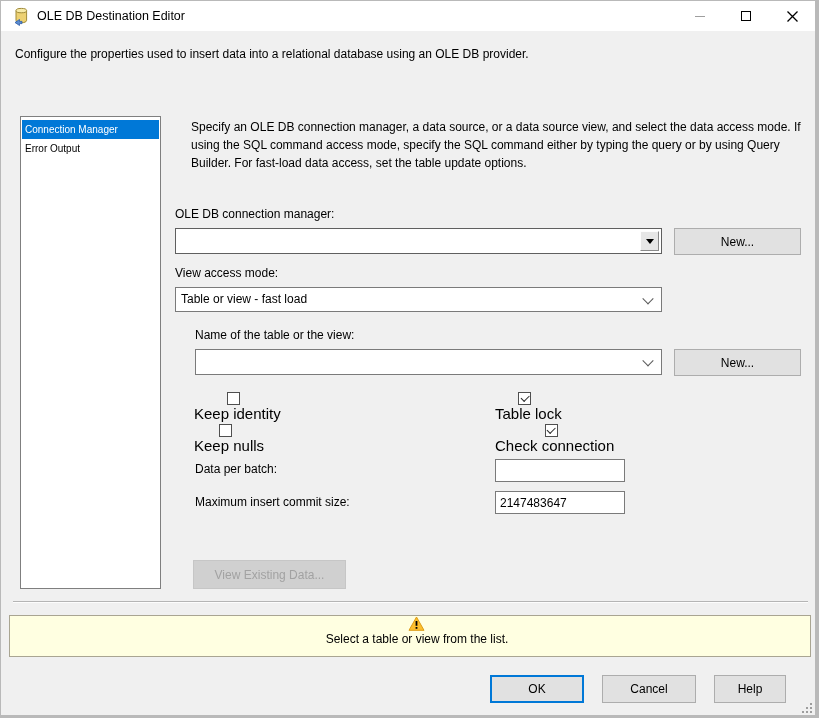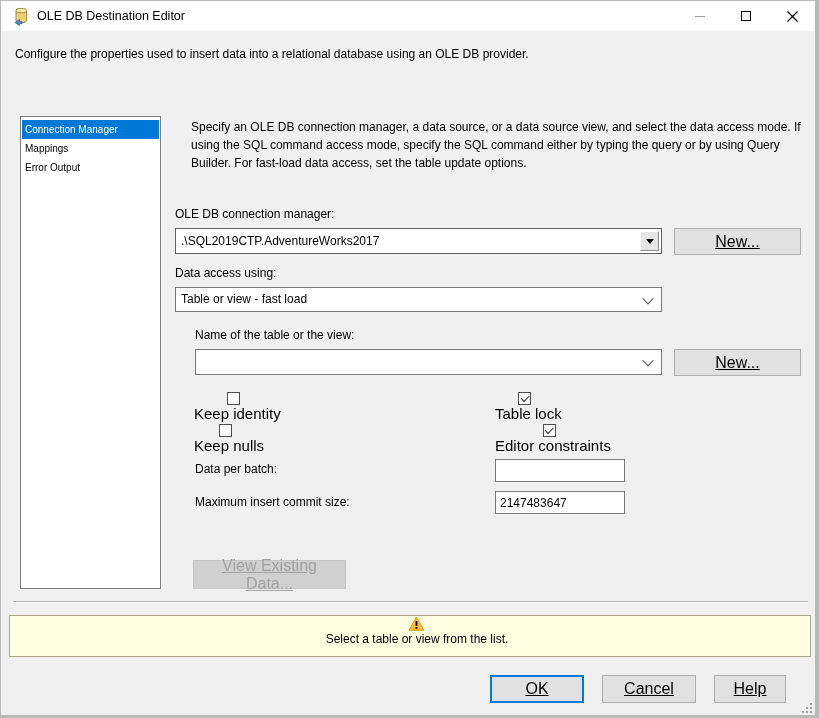--- a/index.html
+++ b/index.html
@@ -35,21 +35,21 @@
   .tri{width:0;height:0;border-left:4px solid transparent;border-right:4px solid transparent;border-top:5px solid #000;}
 
   
   .combo-flat{border:1px solid #7a7a7a;}
   .combo-flat .combo-value{position:absolute;left:5px;top:0;line-height:23px;white-space:nowrap;}
   .chev{position:absolute;right:9px;top:50%;width:7px;height:7px;border-right:1.5px solid #5a5a5a;border-bottom:1.5px solid #5a5a5a;transform:translateY(-65%) rotate(45deg);}
   #combo-access{left:174px;top:286px;width:487px;height:25px;}
   #combo-table{left:194px;top:348px;width:467px;height:26px;}
 
   
-  .btn{position:absolute;background:#e1e1e1;border:1px solid #adadad;font-size:16px;display:flex;align-items:center;justify-content:center;box-sizing:border-box;font-family:inherit;cursor:default;text-decoration:underline;}
+  .btn{position:absolute;background:#e1e1e1;border:1px solid #adadad;font-size:12px;display:flex;align-items:center;justify-content:center;box-sizing:border-box;font-family:inherit;cursor:default;}
   #btn-new1{left:673px;top:227px;width:127px;height:27px;}
   #btn-new2{left:673px;top:348px;width:127px;height:27px;}
   #btn-view{left:192px;top:559px;width:153px;height:29px;background:#d0d0d0;border-color:#c6c6c6;color:#a2a2a2;}
   #btn-ok{left:489px;top:674px;width:94px;height:28px;border:2px solid var(--accent,#0078d7);}
   #btn-cancel{left:601px;top:674px;width:94px;height:28px;}
   #btn-help{left:713px;top:674px;width:72px;height:28px;}
 
   
   .cb-row{position:absolute;display:flex;align-items:center;font-size:15px;height:16px;flex-direction:column;}
   .checkbox{position:relative;width:13px;height:13px;background:#fff;border:1px solid #4f4f4f;box-sizing:border-box;margin-right:7px;flex:none;}
@@ -94,36 +94,34 @@
         <svg width="11" height="11" viewBox="0 0 11 11">
           <path d="M0.5 0.5 L10.5 10.5 M10.5 0.5 L0.5 10.5" stroke="#000" stroke-width="1.3"></path>
         </svg>
       </div>
     </div>
 
     <div class="desc">Configure the properties used to insert data into a relational database using an OLE DB provider.</div>
 
     <div class="listbox">
       <div class="list-item selected">Connection Manager</div>
-      <div class="list-item">Mappings</div>
       <div class="list-item">Error Output</div>
     </div>
 
     <div class="instructions">Specify an OLE DB connection manager, a data source, or a data source view, and select the data access mode. If using the SQL command access mode, specify the SQL command either by typing the query or by using Query Builder. For fast-load data access, set the table update options.</div>
 
     <div class="field-label" style="left:174px;top:206px">OLE DB connection manager:</div>
     <div class="combo combo-classic">
-      <span class="combo-value">.\SQL2019CTP.AdventureWorks2017</span>
       <span class="combo-btn">
         <span class="tri"></span>
       </span>
     </div>
     <button class="btn" id="btn-new1">New...</button>
 
-    <div class="field-label" style="left:174px;top:265px">Data access using:</div>
+    <div class="field-label" style="left:174px;top:265px">View access mode:</div>
     <div class="combo combo-flat" id="combo-access">
       <span class="combo-value">Table or view - fast load</span>
       <span class="chev"></span>
     </div>
 
     <div class="field-label" style="left:194px;top:327px">Name of the table or the view:</div>
     <div class="combo combo-flat" id="combo-table">
       <span class="combo-value"></span>
       <span class="chev"></span>
     </div>
@@ -136,21 +134,21 @@
     <div class="cb-row" style="left:494px;top:391px">
       <span class="checkbox checked"></span>
       <span>Table lock</span>
     </div>
     <div class="cb-row" style="left:193px;top:423px">
       <span class="checkbox"></span>
       <span>Keep nulls</span>
     </div>
     <div class="cb-row" style="left:494px;top:423px">
       <span class="checkbox checked"></span>
-      <span>Editor constraints</span>
+      <span>Check connection</span>
     </div>
 
     <div class="field-label" style="left:194px;top:461px">Data per batch:</div>
     <input class="text-input" id="input-rows" type="text" value="" style="">
 
     <div class="field-label" style="left:194px;top:494px">Maximum insert commit size:</div>
     <input class="text-input" id="input-commit" type="text" value="2147483647" style="">
 
     <button class="btn" id="btn-view" disabled="">View Existing Data...</button>
 

